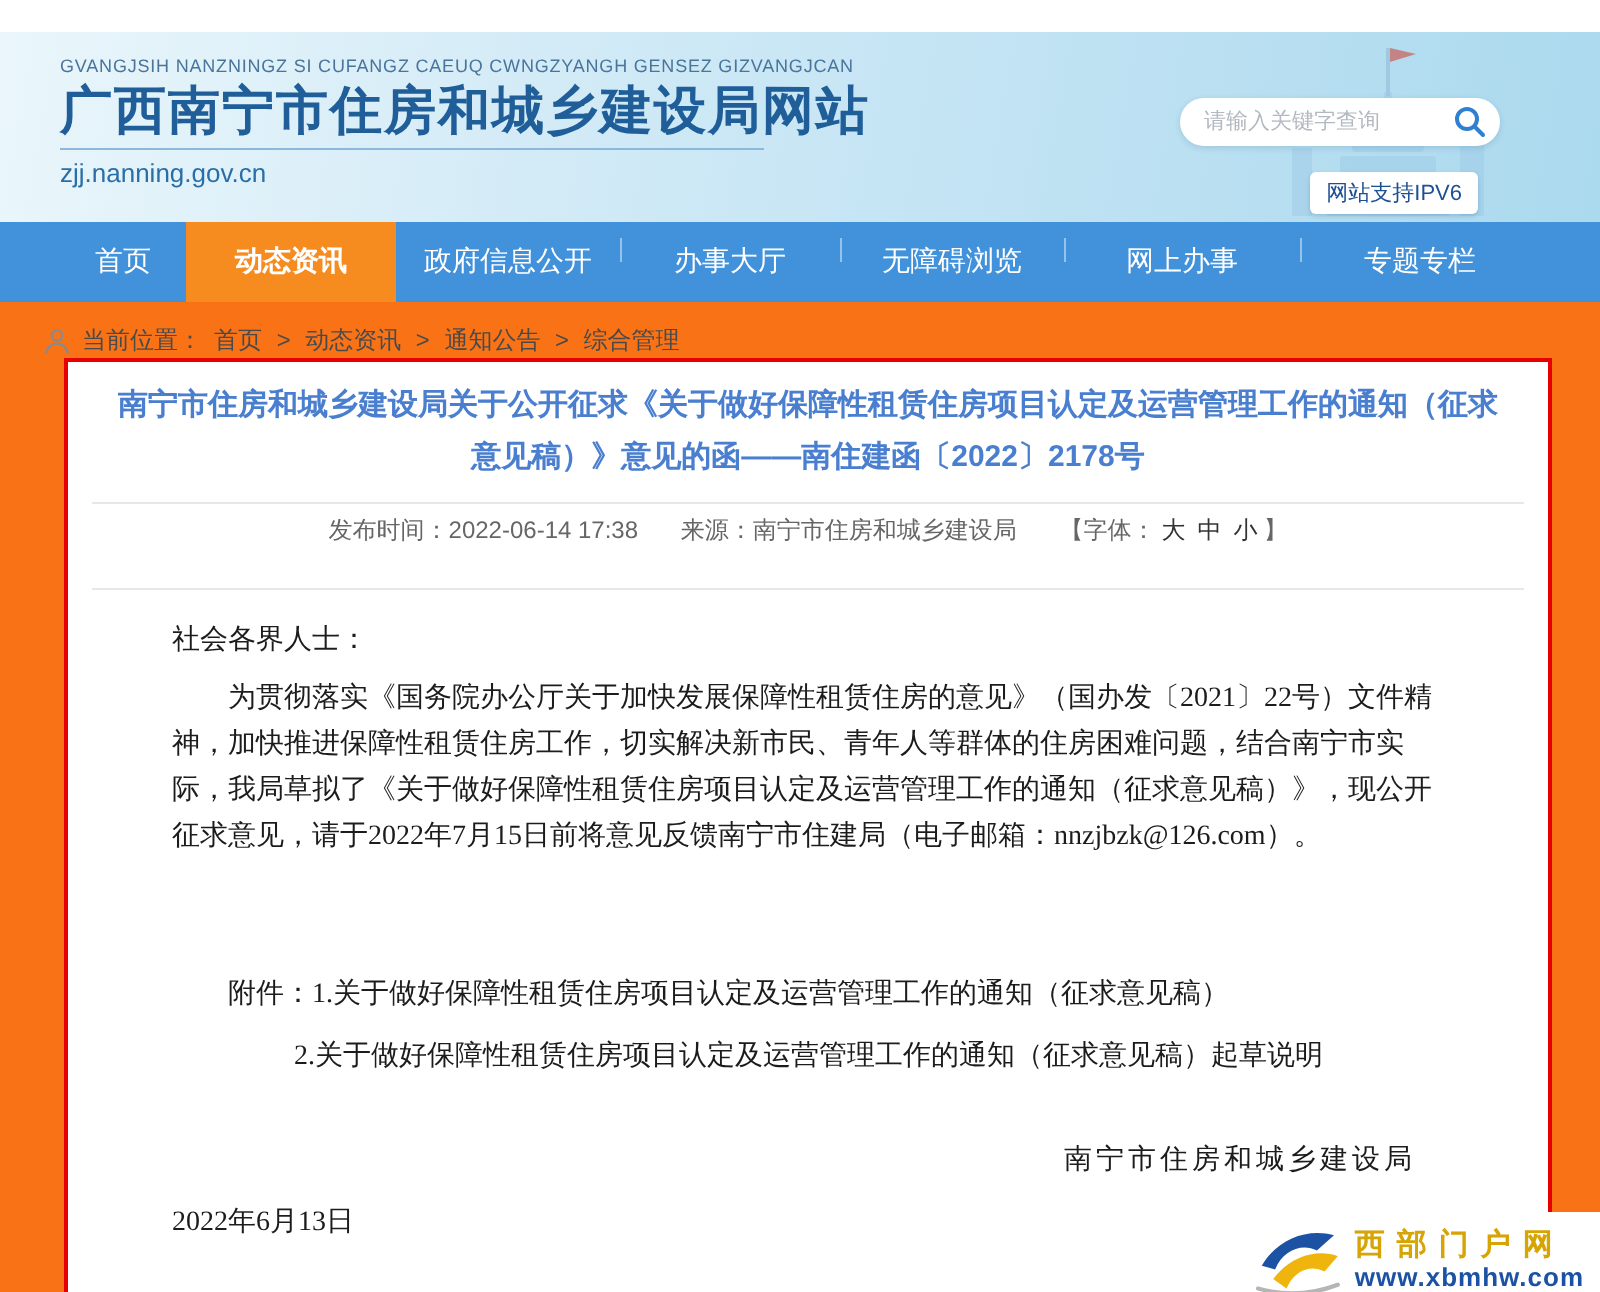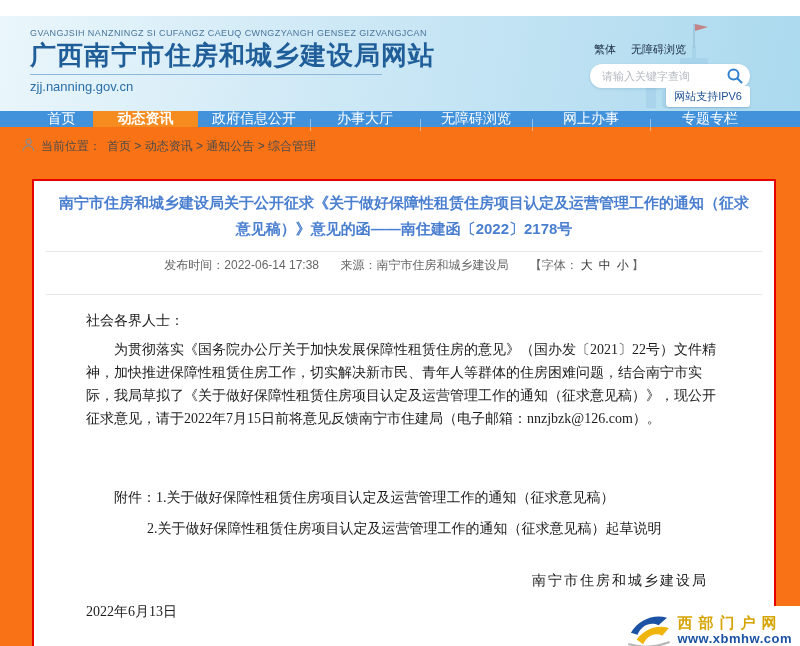--- a/index.html
+++ b/index.html
@@ -19,37 +19,37 @@
   .site-title { font-size:26px; font-weight:bold; color:#1f5e99; letter-spacing:1px; line-height:30px; }
   .title-rule { width:352px; height:1px; background:#8cb8dc; margin:4px 0 4px 0; }
   .site-url { font-size:13px; color:#2a6ea8; }
   .header-right { position:absolute; left:590px; top:26px; width:160px; }
   .quick-links { font-size:11px; color:#20324a; margin-left:4px; }
   .quick-links a { color:#20324a; text-decoration:none; margin-right:12px; cursor:pointer; }
   .search-box { position:relative; margin-top:7px; width:160px; height:24px; background:#fff; border-radius:12px; box-shadow:0 1px 3px rgba(40,90,140,.18); }
   .search-box input { width:128px; height:22px; border:none; outline:none; background:transparent; margin:1px 0 0 12px; font-size:11px; color:#333; }
   .search-box input::placeholder { color:#b3b9c0; }
   .search-icon { position:absolute; right:7px; top:4px; width:16px; height:16px; cursor:pointer; }
-  .ipv6-badge { position:absolute; right:0; top:44px; background:#fff; border-radius:3px; padding:3px 8px; font-size:11px; color:#1d4f93; box-shadow:0 1px 2px rgba(40,90,140,.25); cursor:pointer; }
+  .ipv6-badge { position:absolute; right:11px; top:44px; background:#fff; border-radius:3px; padding:3px 8px; font-size:11px; color:#1d4f93; box-shadow:0 1px 2px rgba(40,90,140,.25); cursor:pointer; }
 
   
-  .main-nav { display:flex; height:16px; background:var(--nav_blue,#4191db); padding-left:30px;text-align:center; }
+  .main-nav { display:flex; height:40px; background:var(--nav_blue,#4191db); padding-left:30px;text-align:center; }
   .nav-item { position:relative; display:flex; align-items:center; justify-content:center; color:#fff; font-size:14px; text-decoration:none; cursor:pointer; }
   .nav-item:nth-child(1){width:63px;}
   .nav-item:nth-child(2){width:105px;}
   .nav-item:nth-child(3){width:112px;}
   .nav-item:nth-child(4){width:110px;}
   .nav-item:nth-child(5){width:112px;}
   .nav-item:nth-child(6){width:118px;}
   .nav-item:nth-child(7){width:120px;}
   .nav-item.sep::before { content:""; position:absolute; left:0; top:8px; width:1px; height:12px; background:rgba(255,255,255,.45); }
   .nav-item.active { background:var(--nav_active_orange,#f68b1f); font-weight:bold; }
 
   
-  .breadcrumb { display:flex; align-items:flex-start; gap:6px; margin:11px 0 0 22px; font-size:12px; color:#4a4a4a; }
+  .breadcrumb { display:flex; align-items:center; gap:6px; margin:11px 0 0 22px; font-size:12px; color:#4a4a4a;font-family:Liberation Mono, monospace; }
   .breadcrumb .bc-path { cursor:pointer; }
 
   
   .doc-box { position:absolute; left:32px; top:163px; width:744px; height:469px; border:2px solid var(--border_red,#e60000); background:#fff; }
   .doc-title { margin:9px 22px 0; text-align:center; color:var(--title_blue,#4a7fd0); font-size:15px; font-weight:600; line-height:26px; }
   .doc-meta { margin:9px 12px 0; border-top:1px solid #e7e7e7; border-bottom:1px solid #e7e7e7; height:44px; line-height:27px; text-align:center; font-size:12px; color:#666; }
   .doc-meta .seg { margin:0 9px; }
   .doc-meta .fs { color:#333; margin:0 3px; cursor:pointer; text-decoration:none; }
   .doc-body { margin:14px 52px 0; font-family:"Liberation Serif","DejaVu Serif",serif; font-size:14px; color:#1c1c1c; line-height:23px; }
   .para { text-indent:2em; margin-top:6px; }
@@ -84,24 +84,20 @@
       <rect x="53" y="8" width="2" height="24" fill="#8fb8d6"></rect>
       <path d="M55 8 L68 11 L55 15 Z" fill="#d23b2f"></path>
     </svg>
     <div class="header-left">
       <div class="tagline">GVANGJSIH NANZNINGZ SI CUFANGZ CAEUQ CWNGZYANGH GENSEZ GIZVANGJCAN</div>
       <div class="site-title">广西南宁市住房和城乡建设局网站</div>
       <div class="title-rule"></div>
       <div class="site-url">zjj.nanning.gov.cn</div>
     </div>
     <div class="header-right">
-      <div class="quick-links">
-        <a>繁体</a>
-        <a>无障碍浏览</a>
-      </div>
       <div class="search-box">
         <input type="text" placeholder="请输入关键字查询" style="">
         <svg class="search-icon" viewBox="0 0 16 16">
           <circle cx="6.5" cy="6.5" r="5" fill="none" stroke="#2f80cf" stroke-width="2"></circle>
           <line x1="10.5" y1="10.5" x2="14.5" y2="14.5" stroke="#2f80cf" stroke-width="2" stroke-linecap="round"></line>
         </svg>
       </div>
       <div class="ipv6-badge">网站支持IPV6</div>
     </div>
   </header>

